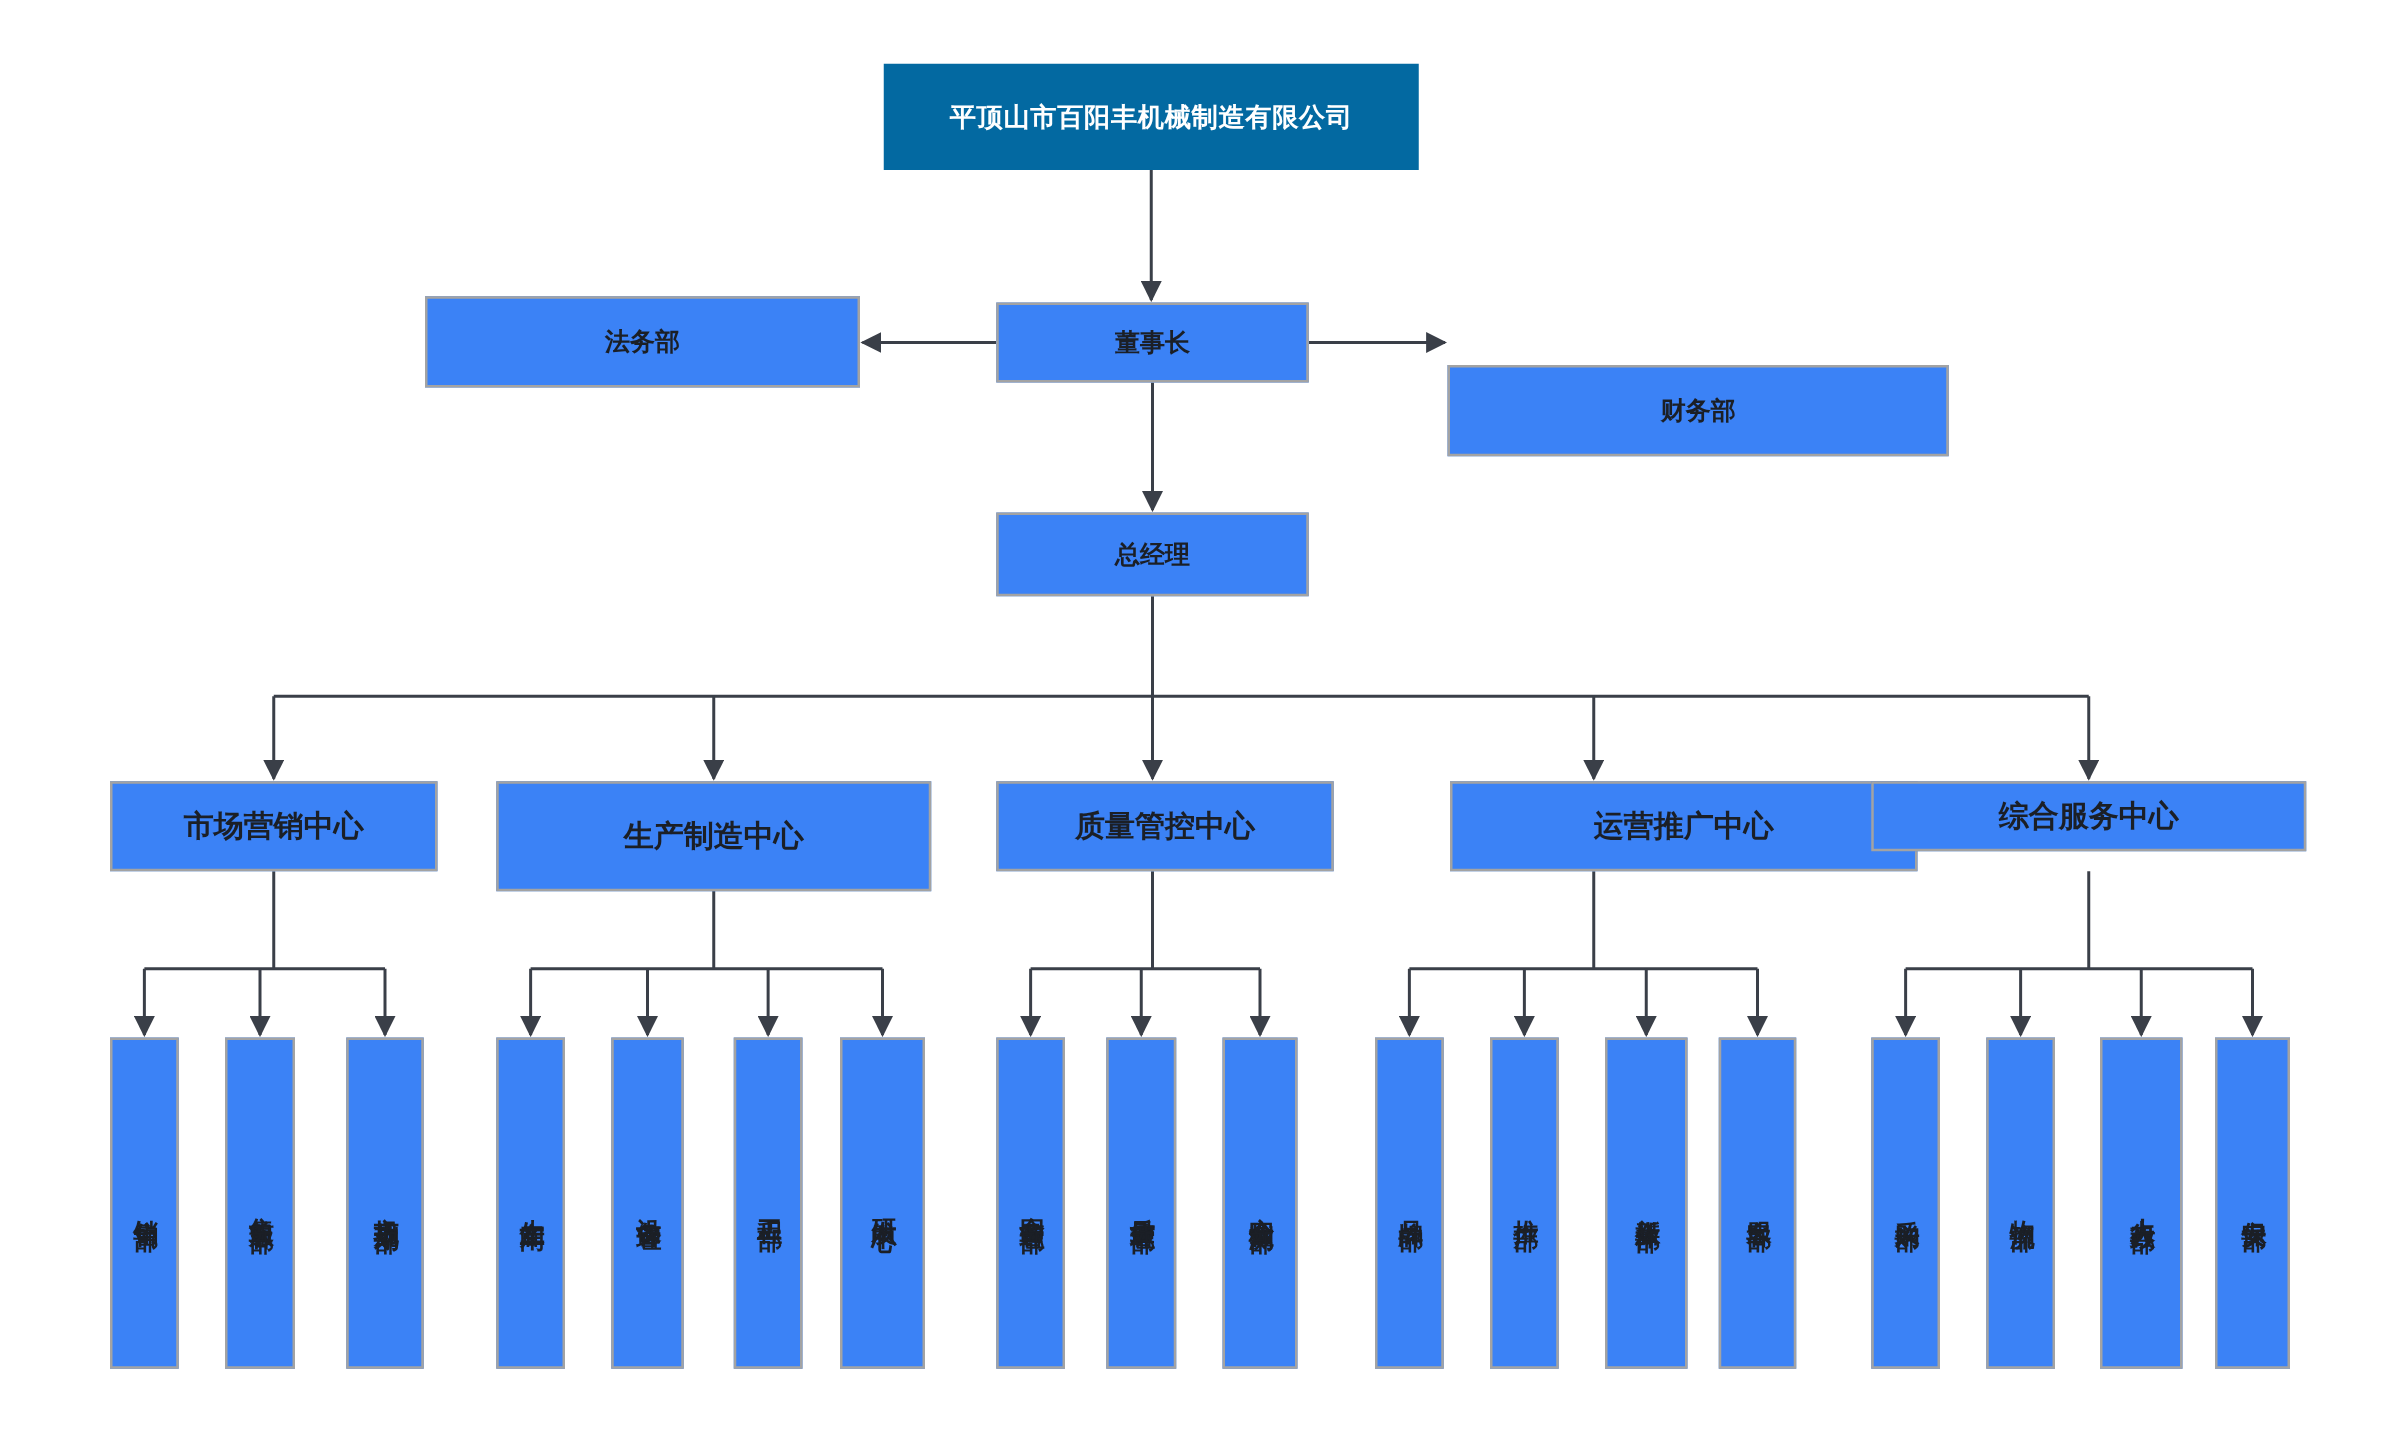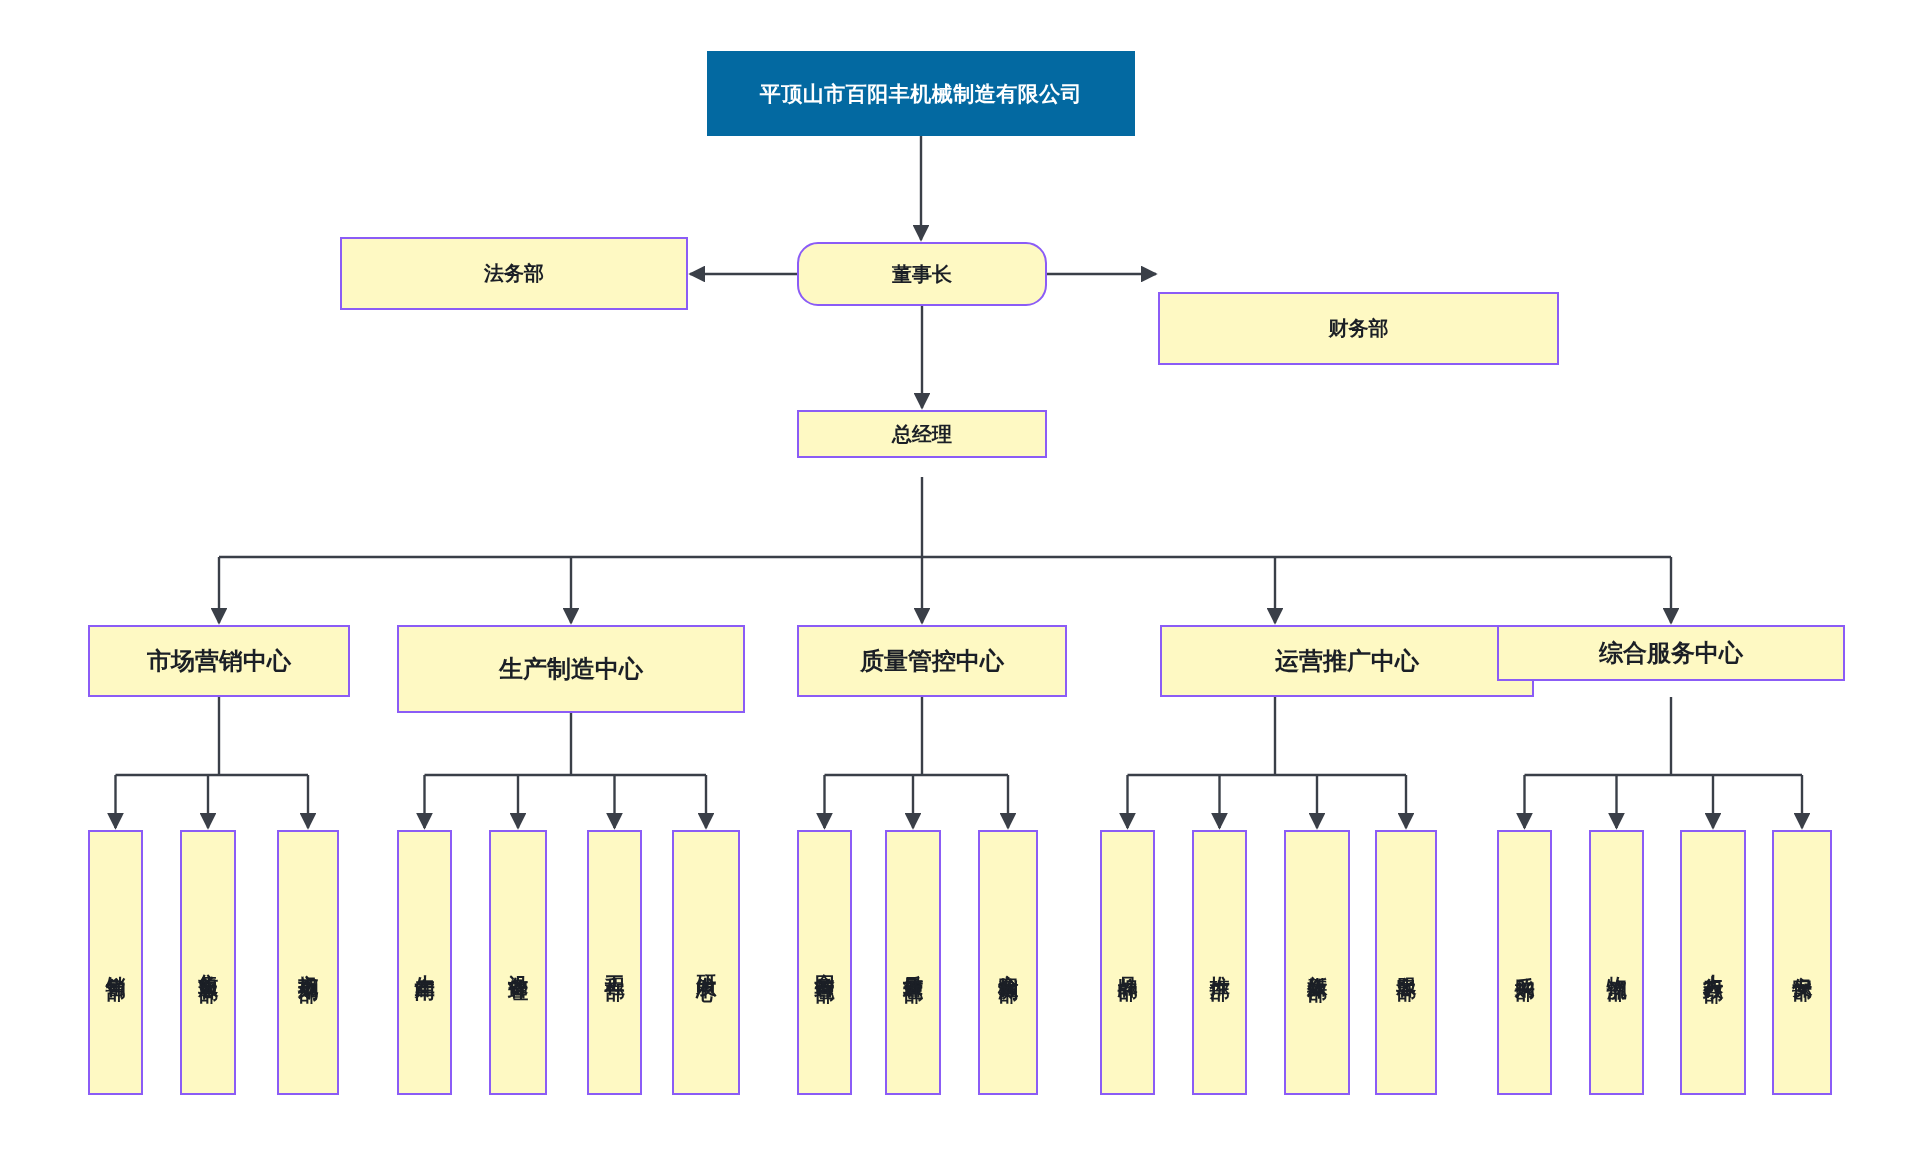--- a/index.html
+++ b/index.html
@@ -8,22 +8,22 @@
     width:1920px;height:1164px;
     font-family:"Liberation Sans","DejaVu Sans",sans-serif;
     overflow:hidden;
   }
   #chart-root{position:relative;width:1920px;height:1164px;background:#ffffff;}
   svg#edges{position:absolute;left:0;top:0;width:1920px;height:1164px;}
 
   .node{
     position:absolute;
     box-sizing:border-box;
-    border:2px solid #8b5cf6;
-    background:#fef9c3;
+    border:2px solid #a3a3a3;
+    background:#3b82f6;
     display:flex;
     align-items:center;
     justify-content:center;
     text-align:center;
     color:#1b1f26;
   }
   .node.root{
     background:#0369a1;
     border:none;
     color:#ffffff;
@@ -104,29 +104,29 @@
   </svg>
 
   <div class="node root" id="n-root" style="left: 707px; top: 51px; width: 428px; height: 85px;">
     <span class="lbl">平顶山市百阳丰机械制造有限公司</span>
   </div>
 
   <div class="node staff" id="n-legal" style="left: 340px; top: 237px; width: 348px; height: 73px;">
     <span class="lbl">法务部</span>
   </div>
 
-  <div class="node exec" id="n-chairman" style="left: 797px; top: 242px; width: 250px; height: 64px; border-radius: 21px;">
+  <div class="node exec" id="n-chairman" style="left: 797px; top: 242px; width: 250px; height: 64px;">
     <span class="lbl">董事长</span>
   </div>
 
   <div class="node staff" id="n-finance" style="left: 1158px; top: 247px; width: 401px; height: 73px; margin-top: 45px;">
     <span class="lbl">财务部</span>
   </div>
 
-  <div class="node exec" id="n-gm" style="left: 797px; top: 410px; width: 250px; height: 48px;">
+  <div class="node exec" id="n-gm" style="left: 797px; top: 410px; width: 250px; height: 67px;">
     <span class="lbl">总经理</span>
   </div>
 
   <div id="dynamic-nodes">
       <div class="node center" style="left: 88px; top: 625px; width: 262px; height: 72px;">
         <span class="lbl">市场营销中心</span>
       </div>
       <div class="node leaf" style="left: 88px; top: 830px; width: 55px; height: 265px;">
         <span class="lbl">销售部</span>
       </div>

